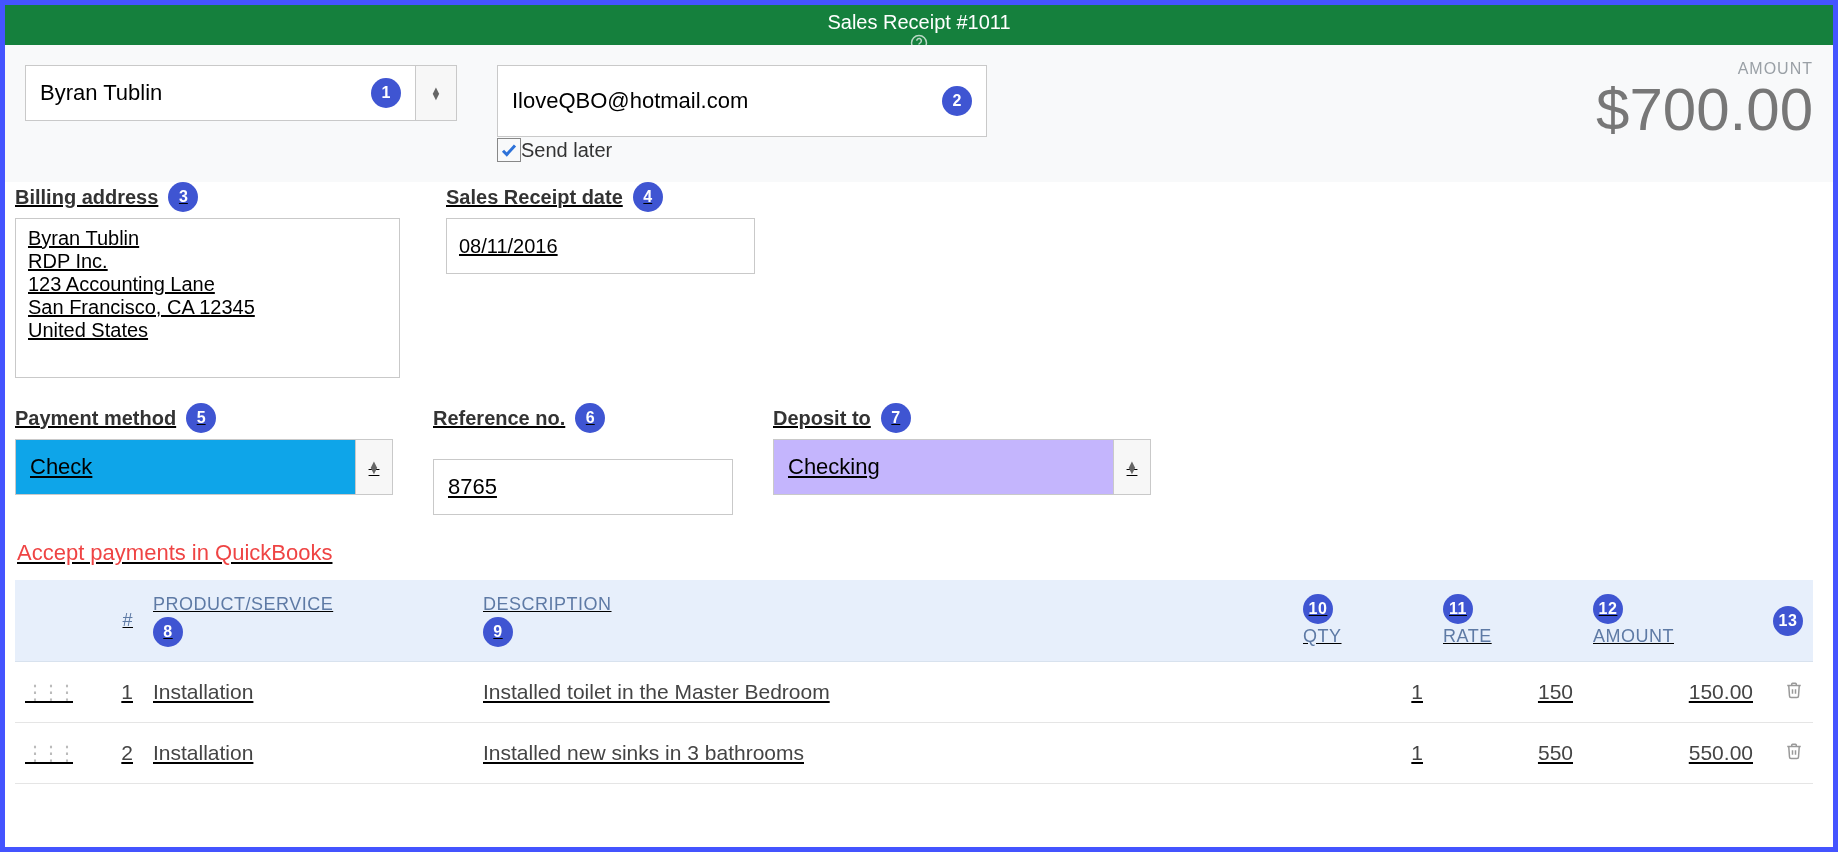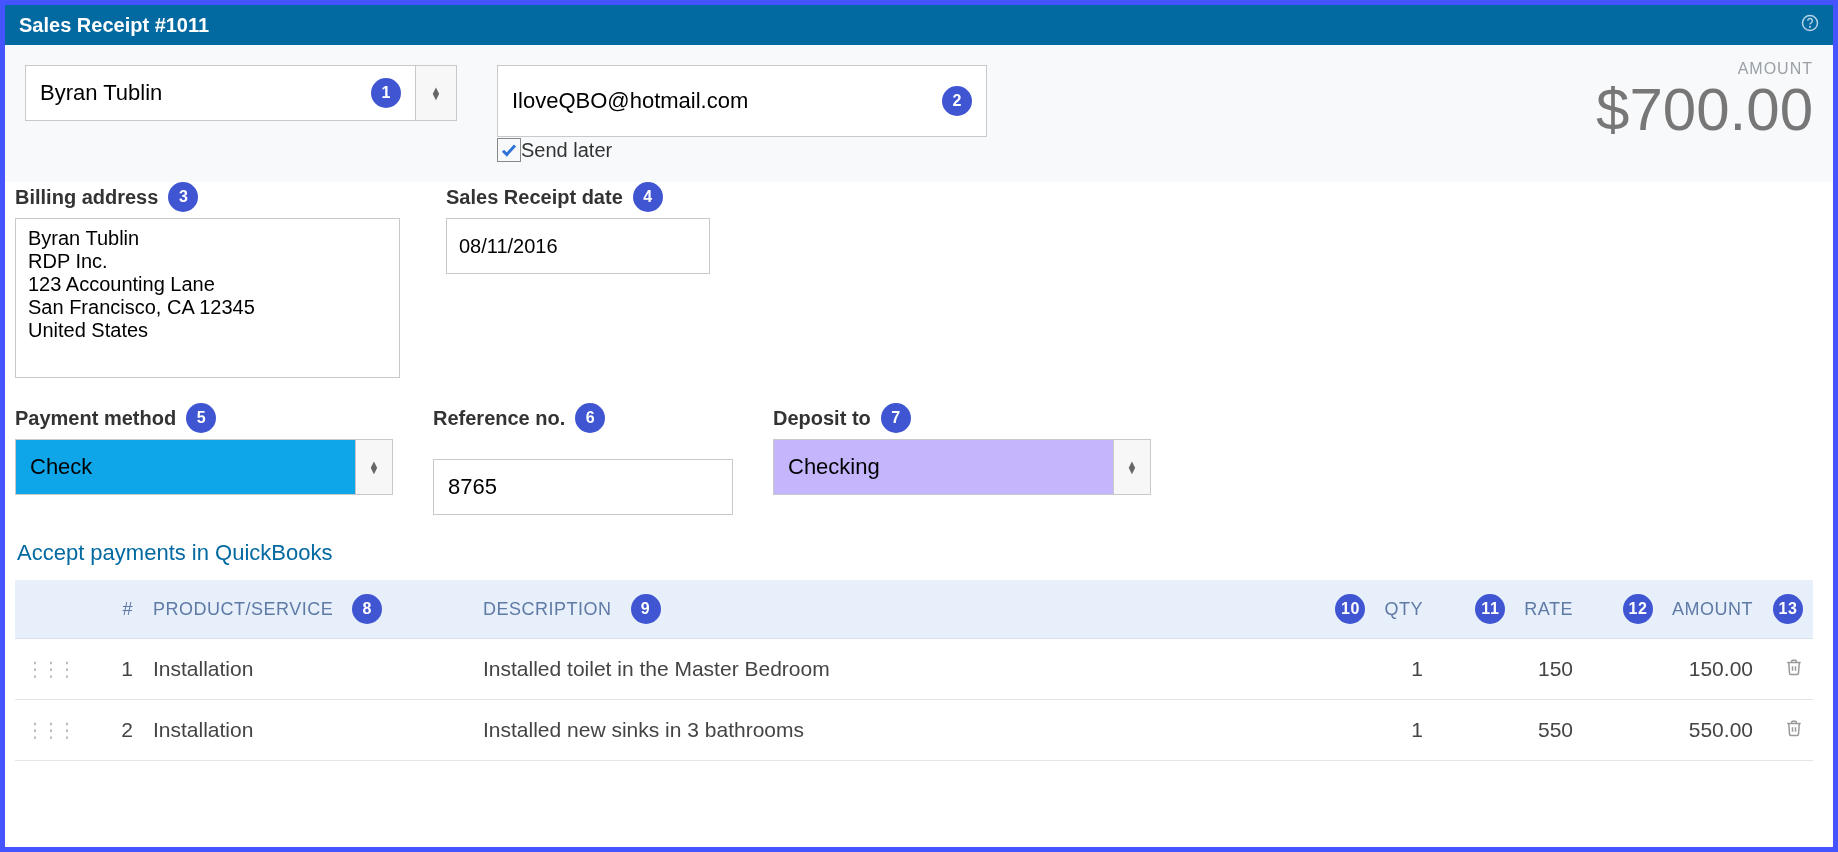--- a/index.html
+++ b/index.html
@@ -1,49 +1,49 @@
 <!DOCTYPE html>
 <html><head>
 <meta charset="utf-8">
 <style>
   * { box-sizing: border-box; font-family: "Helvetica Neue", Helvetica, Arial, sans-serif; }
   body { margin:0; background:#fff; }
   .outer { border:5px solid #4454ff; width:1838px; height:852px; background:#fff; position:relative; }
-  .titlebar { background:#0369a1; color:#fff; font-size:20px; font-weight:700; padding:6px 14px; display:flex; align-items:center; justify-content:space-between; height:40px; }
+  .titlebar { background:#15803d; color:#fff; font-size:20px; font-weight:400; padding:6px 14px; display:flex; align-items:center; justify-content:space-between; height:40px;flex-direction:column; }
   .titlebar .help { color:#fff; opacity:.7; }
 
   .upper { background:#f8f9fa; padding:20px; display:flex; align-items:flex-start; gap:40px; position:relative; }
   .selectwrap { display:flex; align-items:stretch; height:56px; }
   .selectinput { border:1px solid #c9c9c9; background:#fff; font-size:22px; padding:0 14px; height:56px; display:flex; align-items:center; width:390px; border-right:none;}
   .selectbtn { border:1px solid #c9c9c9; background:#f7f7f7; width:42px; display:flex; align-items:center; justify-content:center; }
   .emailinput { border:1px solid #c9c9c9; background:#fff; font-size:22px; padding:4px 14px; height:72px; display:flex; align-items:center; width:490px; }
   .sendlater { display:flex; align-items:center; margin-top:1px; }
   .checkbox { width:24px; height:24px; border:1px solid #888; display:flex; align-items:center; justify-content:center; color:#2d72d9; font-weight:bold; font-size:20px;}
   .amount-area { position:absolute; right:20px; top:15px; text-align:right; }
   .amount-label { color:#9aa0a6; letter-spacing:1px; font-size:16px; }
   .amount-value { color:#777; font-size:60px; font-weight:400; line-height:1.05; }
 
-  .form-area { padding:0 20px 10px 10px; }
+  .form-area { padding:0 20px 10px 10px;text-decoration:underline; }
   .flabel { font-weight:600; color:#333; font-size:20px; margin-bottom:6px; display:flex; align-items:center; gap:10px;}
   .txtbox, .txtbox2 { border:1px solid #c9c9c9; background:#fff; font-size:20px; padding:8px 12px; }
   .billing { width:385px; height:160px; white-space:pre-line; }
-  .datebox { width:264px; height:56px; display:flex; align-items:center;text-align:right; }
+  .datebox { width:309px; height:56px; display:flex; align-items:center;text-align:right; }
   .row { display:flex; gap:40px; align-items:flex-start; margin-bottom:25px;}
   .selwrap2 { display:flex; }
   .sel2 { border:1px solid #c9c9c9; border-right:none; background:#0ea5e9; font-size:22px; padding:0 14px; height:56px; display:flex; align-items:center; width:340px;}
   .ref { border:1px solid #c9c9c9; background:#fff; font-size:22px; padding:0 14px; height:56px; display:flex; align-items:center; width:300px;margin-top:26px;}
   .dep { border:1px solid #c9c9c9; border-right:none; background:#c4b5fd; font-size:22px; padding:0 14px; height:56px; display:flex; align-items:center; width:340px;}
   .selbtn2 { border:1px solid #c9c9c9; background:#f7f7f7; width:38px; display:flex; align-items:center; justify-content:center; }
 
-  .link { color:#0369a1; font-size:22px; padding-left:2px; cursor:pointer; }
+  .link { color:#ef4444; font-size:22px; padding-left:2px; cursor:pointer; }
 
   .table { width:100%; border-collapse:collapse; margin-top:14px;}
   .thead th { background:#e7effb; color:#5e7aa5; font-size:18px; font-weight:400; letter-spacing:.5px; padding:14px 10px; text-align:left; border-bottom:1px solid #d8e2ee;}
   .thead th.right { text-align:right; }
-  .thead th .cell { display:flex; align-items:center; gap:19px; }
+  .thead th .cell { display:flex; align-items:flex-start; gap:2px;flex-direction:column; }
   .tbody td { font-size:21px; color:#444; padding:18px 10px; border-bottom:1px solid #e5e5e5; vertical-align:middle;}
   .tbody td.right { text-align:right; }
   .grip { color:#bbb; font-size:20px; letter-spacing:-4px; cursor:grab;}
   .trash { color:#999; }
   .badge { display:inline-flex; width:30px; height:30px; border-radius:50%; background:#3f55d2; color:#fff; font-size:16px; font-weight:600; align-items:center; justify-content:center; flex:0 0 auto;}
   .sortarrows { display:flex; flex-direction:column; line-height:7px; font-size:11px; color:#666;}
   .sortarrows span:first-child { margin-bottom:-1px;}
   
   svg.icon { width:18px; height:18px; }
 </style>

